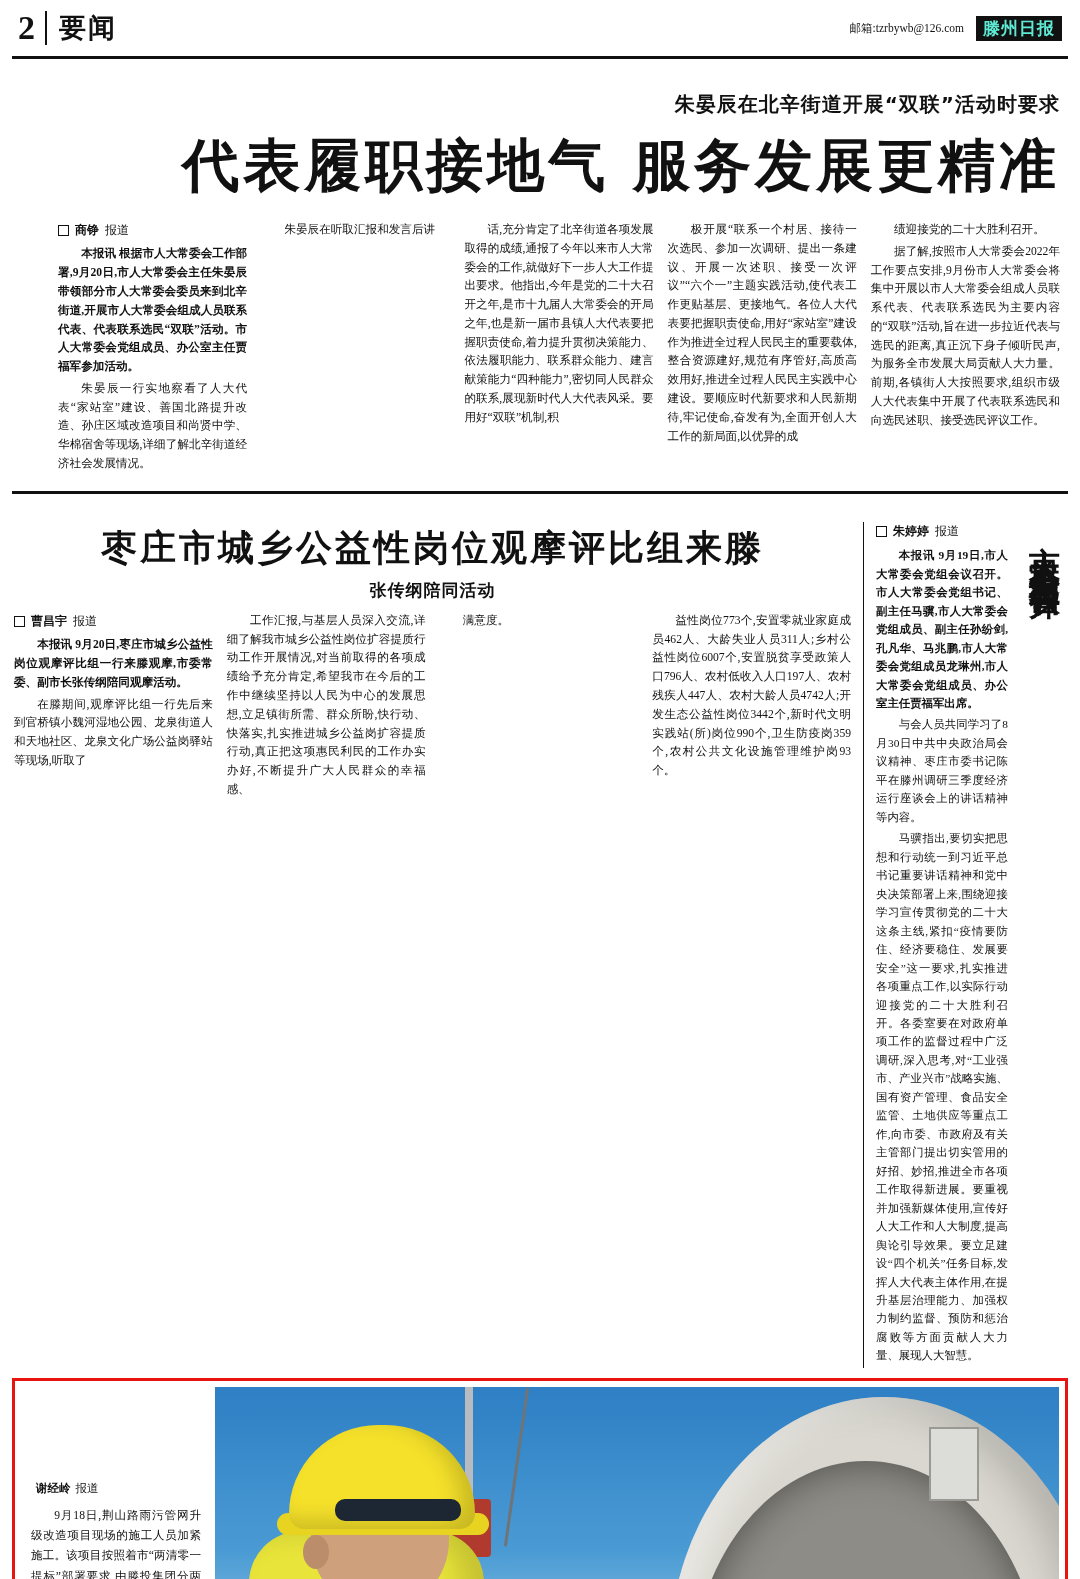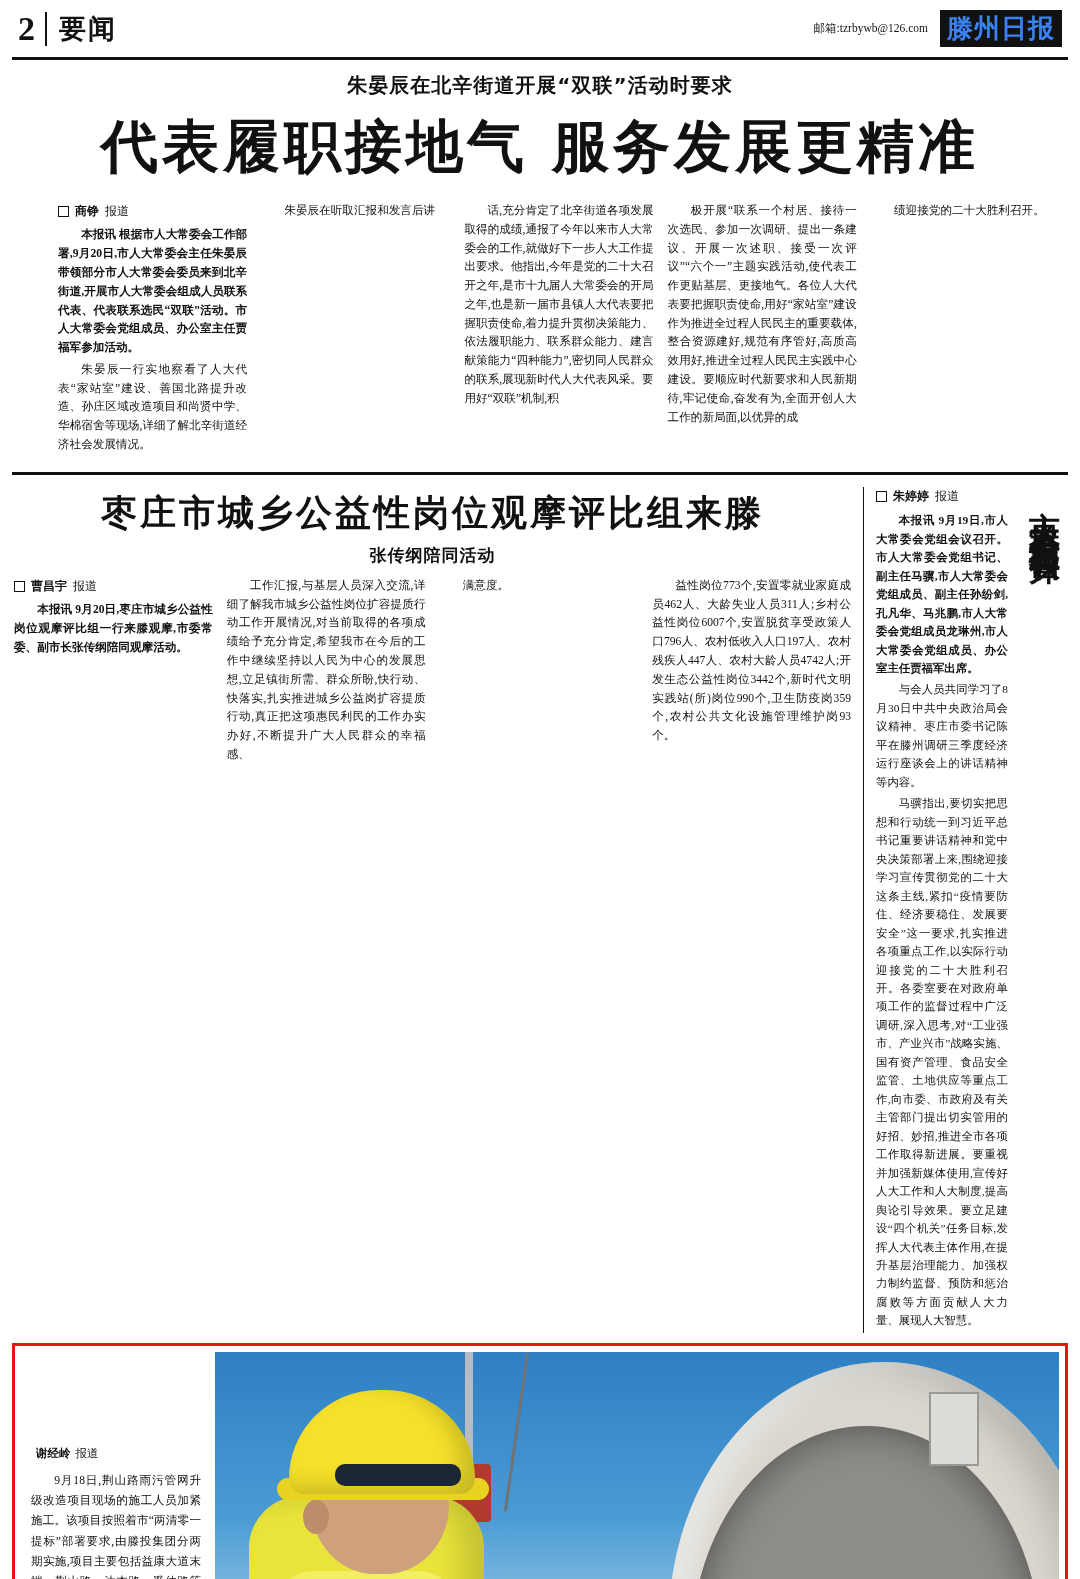--- a/index.html
+++ b/index.html
@@ -6,40 +6,40 @@
   body{width:1080px;height:1579px;font-family:"Liberation Serif",serif;color:#111;position:relative;overflow:hidden;}
   .page{width:1080px;height:1579px;position:relative;padding:0;box-sizing:border-box;}
 
   
   .masthead{display:flex;align-items:center;padding:10px 18px 6px 18px;position:relative;}
   .pgnum{font-size:34px;font-weight:bold;font-family:"Liberation Serif",serif;margin-right:10px;line-height:1;}
   .vbar{width:2px;height:34px;background:#111;margin-right:12px;}
   .sect{font-size:27px;font-weight:bold;letter-spacing:2px;font-family:"DejaVu Sans",sans-serif;}
   .mh-info{margin-left:auto;text-align:right;font-size:11.5px;line-height:1.65;padding-right:12px;}
   .mh-info .line1 span{margin-left:14px;}
-  .logo{font-size:26px;font-weight:bold;letter-spacing:1px;background:#111;color:#3b82f6;padding:1px 7px;font-family:"DejaVu Sans",sans-serif;}
+  .logo{font-size:17px;font-weight:bold;letter-spacing:1px;background:#111;color:#5eead4;padding:1px 7px;font-family:"DejaVu Sans",sans-serif;}
   .rule{height:3px;background:#111;margin:4px 12px 0 12px;}
 
   
-  .lead{padding:12px 20px 0 20px;text-align:center;}
+  .lead{padding:32px 20px 0 20px;text-align:right;}
   .lead .kicker{font-size:20px;font-weight:bold;letter-spacing:1px;font-family:"DejaVu Sans",sans-serif;}
   .lead .headline{font-size:57px;font-weight:bold;letter-spacing:4px;margin:10px 0 12px 0;font-family:"DejaVu Sans",sans-serif;}
 
   .cols{display:flex;gap:14px;padding:4px 20px 0 20px;text-align:justify;margin-left:38px;}
   .col{flex:1;font-size:11.6px;line-height:1.62;}
   .col p{margin:0 0 3px 0;text-indent:2em;}
   .byline{display:flex;align-items:center;gap:6px;margin-bottom:5px;font-size:12px;}
   .byline .box{width:9px;height:9px;border:1px solid #111;display:inline-block;}
   .byline b{font-weight:bold;}
   .lead-in{font-weight:bold;}
 
   .hr-strong{height:3px;background:#111;margin:14px 12px 0 12px;}
 
   
-  .mid{display:flex;padding:12px 14px 0 14px;}
+  .mid{display:flex;padding:28px 14px 0 14px;}
   .mid-left{flex:1;padding-right:12px;}
   .mid-right{width:190px;border-left:1px solid #111;padding-left:12px;}
   .mid-title{text-align:center;font-size:36px;font-weight:bold;letter-spacing:3px;font-family:"DejaVu Sans",sans-serif;margin:2px 0 6px 0;}
   .mid-sub{text-align:center;font-size:17px;font-weight:bold;letter-spacing:1px;margin-bottom:10px;font-family:"DejaVu Sans",sans-serif;}
   .mid-cols{display:flex;gap:14px;text-align:justify;}
   .mid-cols .col{font-size:11.6px;line-height:1.62;}
 
   
   .vert-head{writing-mode:vertical-rl;text-orientation:upright;font-size:31px;font-weight:bold;letter-spacing:4px;font-family:"DejaVu Sans",sans-serif;margin:0 auto;height:560px;}
   .mr-wrap{display:flex;gap:16px;}
@@ -107,37 +107,39 @@
       <p>朱晏辰在听取汇报和发言后讲</p>
     </div>
     <div class="col">
       <p>话,充分肯定了北辛街道各项发展取得的成绩,通报了今年以来市人大常委会的工作,就做好下一步人大工作提出要求。他指出,今年是党的二十大召开之年,是市十九届人大常委会的开局之年,也是新一届市县镇人大代表要把握职责使命,着力提升贯彻决策能力、依法履职能力、联系群众能力、建言献策能力“四种能力”,密切同人民群众的联系,展现新时代人大代表风采。要用好“双联”机制,积</p>
     </div>
     <div class="col">
       <p>极开展“联系一个村居、接待一次选民、参加一次调研、提出一条建议、开展一次述职、接受一次评议”“六个一”主题实践活动,使代表工作更贴基层、更接地气。各位人大代表要把握职责使命,用好“家站室”建设作为推进全过程人民民主的重要载体,整合资源建好,规范有序管好,高质高效用好,推进全过程人民民主实践中心建设。要顺应时代新要求和人民新期待,牢记使命,奋发有为,全面开创人大工作的新局面,以优异的成</p>
     </div>
     <div class="col">
       <p>绩迎接党的二十大胜利召开。</p>
+      <p>据了解,按照市人大常委会2022年工作要点安排,9月份市人大常委会将集中开展以市人大常委会组成人员联系代表、代表联系选民为主要内容的“双联”活动,旨在进一步拉近代表与选民的距离,真正沉下身子倾听民声,为服务全市发展大局贡献人大力量。前期,各镇街人大按照要求,组织市级人大代表集中开展了代表联系选民和向选民述职、接受选民评议工作。</p>
     </div>
   </div>
 
   <div class="hr-strong"></div>
 
   <div class="mid">
     <div class="mid-left">
       <div class="mid-title">枣庄市城乡公益性岗位观摩评比组来滕</div>
       <div class="mid-sub">张传纲陪同活动</div>
       <div class="mid-cols">
         <div class="col">
           <div class="byline">
             <span class="box"></span>
             <b>曹昌宇</b>
             <span>报道</span>
           </div>
           <p class="lead-in">本报讯 9月20日,枣庄市城乡公益性岗位观摩评比组一行来滕观摩,市委常委、副市长张传纲陪同观摩活动。</p>
+          <p>在滕期间,观摩评比组一行先后来到官桥镇小魏河湿地公园、龙泉街道人和天地社区、龙泉文化广场公益岗驿站等现场,听取了</p>
         </div>
         <div class="col">
           <p>工作汇报,与基层人员深入交流,详细了解我市城乡公益性岗位扩容提质行动工作开展情况,对当前取得的各项成绩给予充分肯定,希望我市在今后的工作中继续坚持以人民为中心的发展思想,立足镇街所需、群众所盼,快行动、快落实,扎实推进城乡公益岗扩容提质行动,真正把这项惠民利民的工作办实办好,不断提升广大人民群众的幸福感、</p>
         </div>
         <div class="col">
           <p>满意度。</p>
         </div>
         <div class="col">
           <p>益性岗位773个,安置零就业家庭成员462人、大龄失业人员311人;乡村公益性岗位6007个,安置脱贫享受政策人口796人、农村低收入人口197人、农村残疾人447人、农村大龄人员4742人;开发生态公益性岗位3442个,新时代文明实践站(所)岗位990个,卫生防疫岗359个,农村公共文化设施管理维护岗93个。</p>
         </div>

